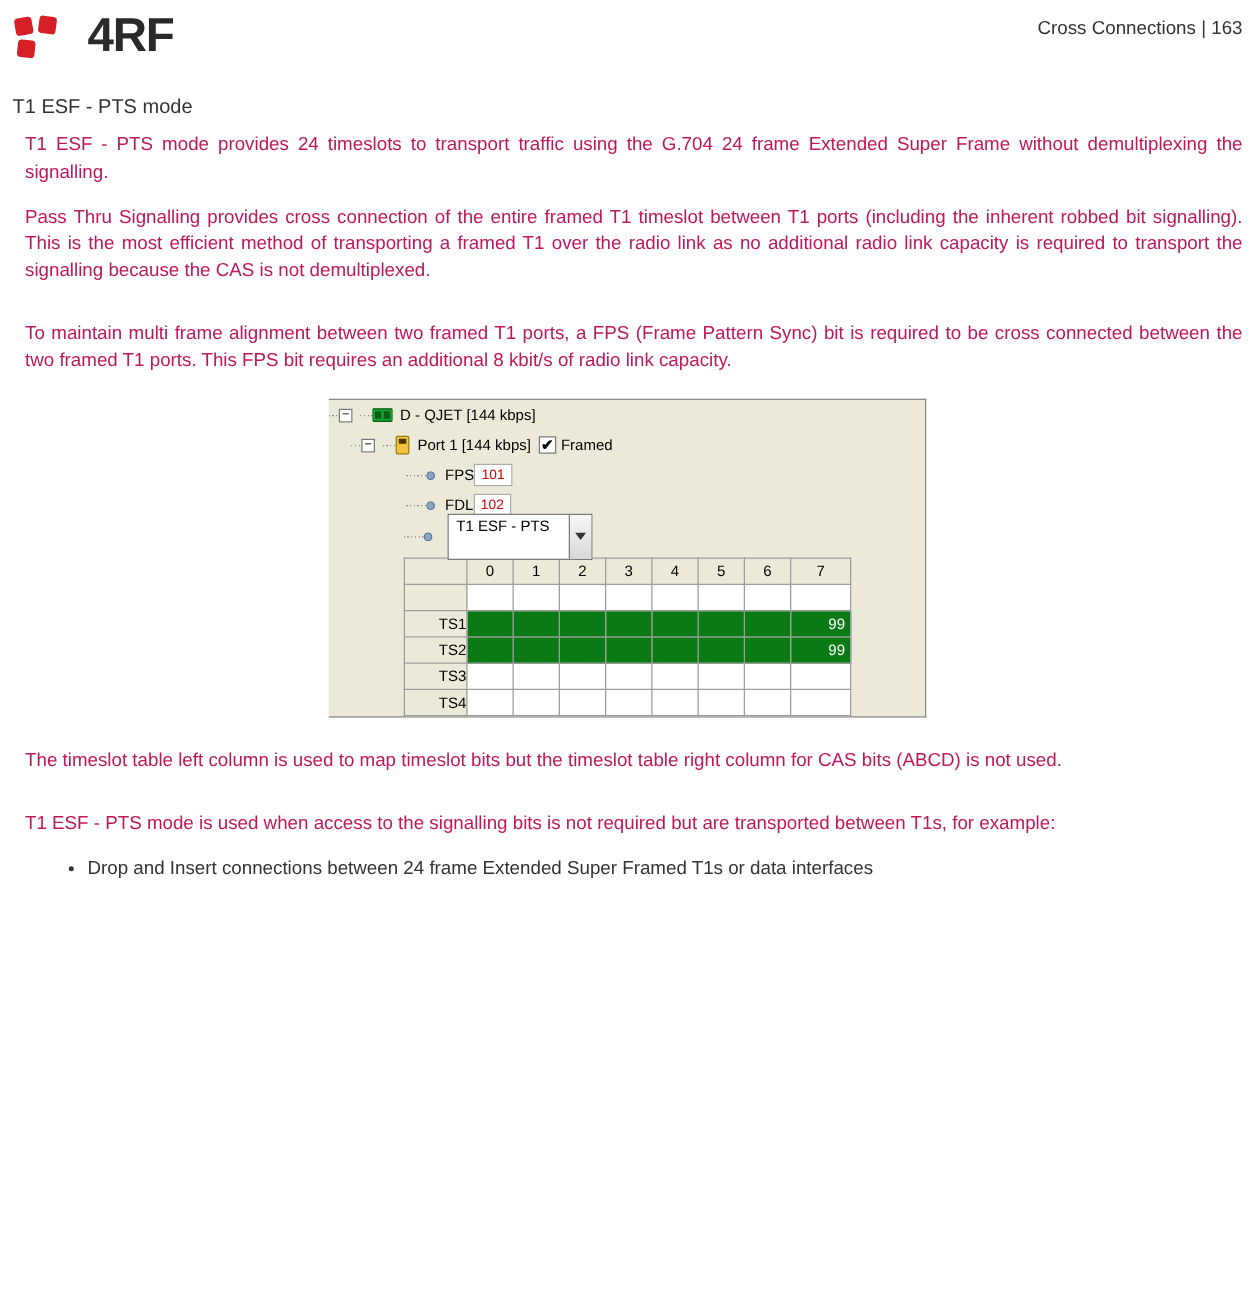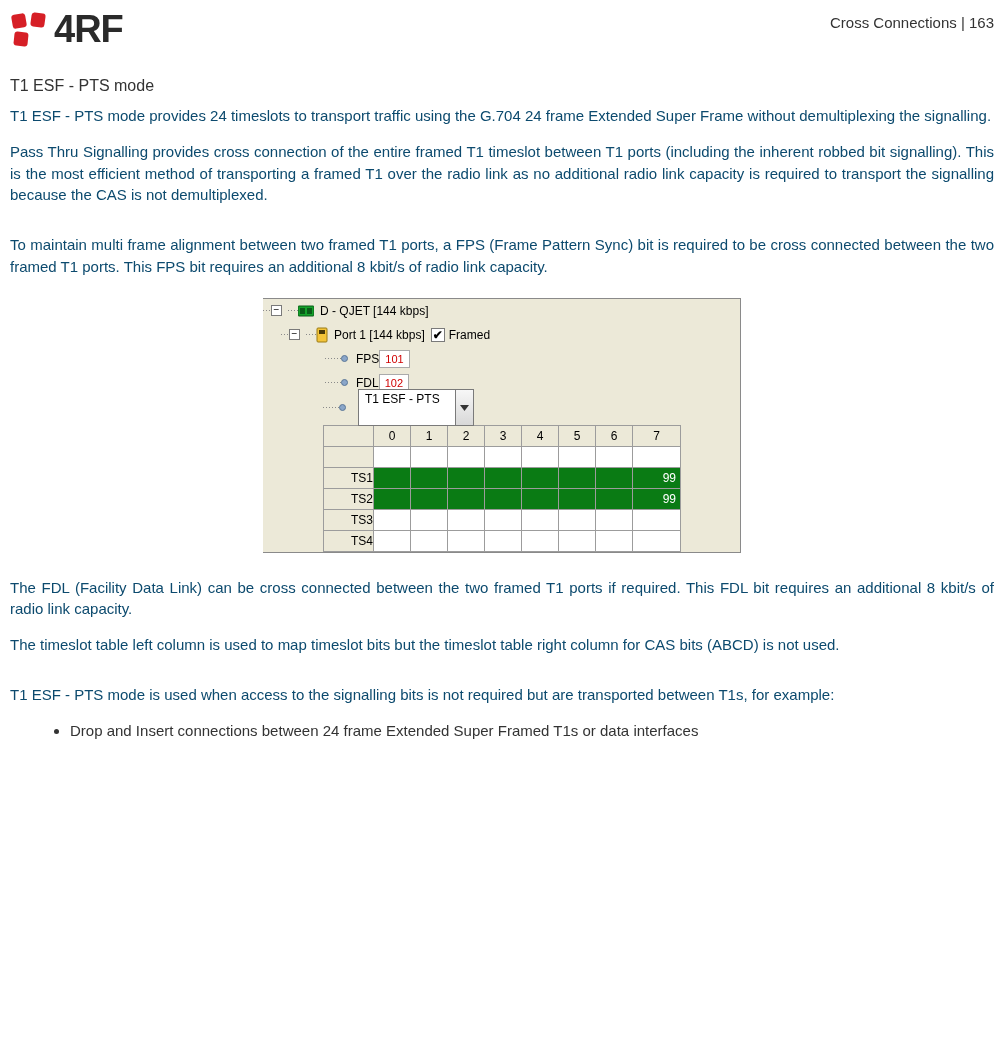--- a/index.html
+++ b/index.html
@@ -12,45 +12,45 @@
     background: #fff;
     width: 1004px;
   }
   .page { padding: 0 10px 20px 10px; }
   .header {
     display: flex;
     justify-content: space-between;
     align-items: flex-start;
     padding: 8px 0 8px 0;
   }
-  .logo { display: flex; align-items: center; gap: 4px; justify-content: space-between; }
+  .logo { display: flex; align-items: center; gap: 20px; justify-content: space-between; }
   .logo svg { display: block; }
   .logo-text {
     font-family: Arial, Helvetica, sans-serif;
     font-weight: 700;
     font-size: 38px;
     color: #2a2a2a;
     letter-spacing: -1px;
   }
   .header-right {
     font-size: 15px;
     color: #333;
     padding-top: 6px;
   }
   h2.section-title {
     font-weight: 400;
     font-size: 16px;
     color: #333;
     margin: 18px 0 10px 0;
   }
   p.body {
-    margin: 0 0 14px 0;
+    margin: 0 0 14px 10px;
     line-height: 1.45;
     text-align: justify;
-    color: #0c4a6e;
+    color: #be185d;
   }
   .gap { height: 14px; }
   .figure {
     display: flex;
     justify-content: center;
     margin: 20px 0 24px 0;
   }
   .screenshot {
     border: 1px solid #8a8a8a;
     border-left: none;
@@ -335,21 +335,20 @@
               <td></td>
               <td></td>
               <td></td>
             </tr>
           </tbody>
       </table>
 
     </div>
   </div>
 
-  <p class="body">The FDL (Facility Data Link) can be cross connected between the two framed T1 ports if required. This FDL bit requires an additional 8 kbit/s of radio link capacity.</p>
   <p class="body">The timeslot table left column is used to map timeslot bits but the timeslot table right column for CAS bits (ABCD) is not used.</p>
   <div class="gap"></div>
   <p class="body">T1 ESF - PTS mode is used when access to the signalling bits is not required but are transported between T1s, for example:</p>
 
   <ul class="bullets">
     <li>Drop and Insert connections between 24 frame Extended Super Framed T1s or data interfaces</li>
   </ul>
 
 </div>
 

